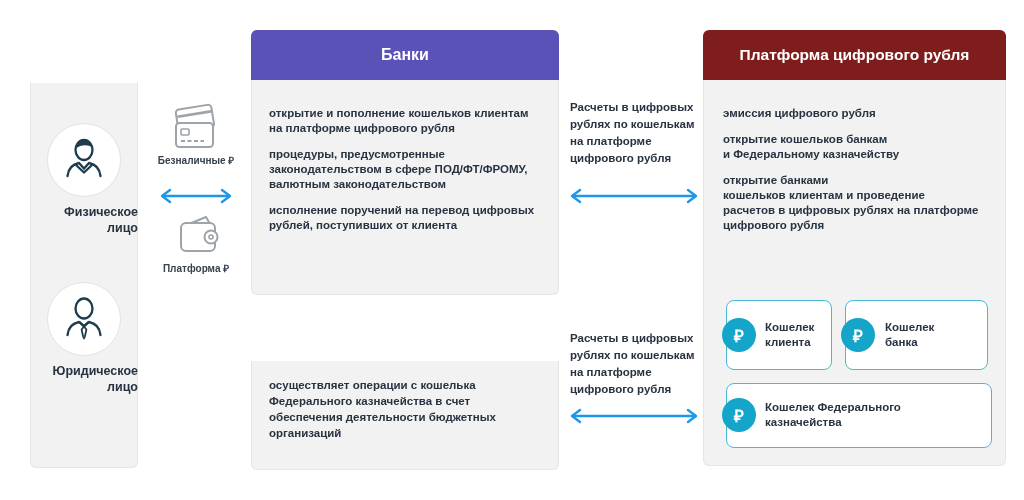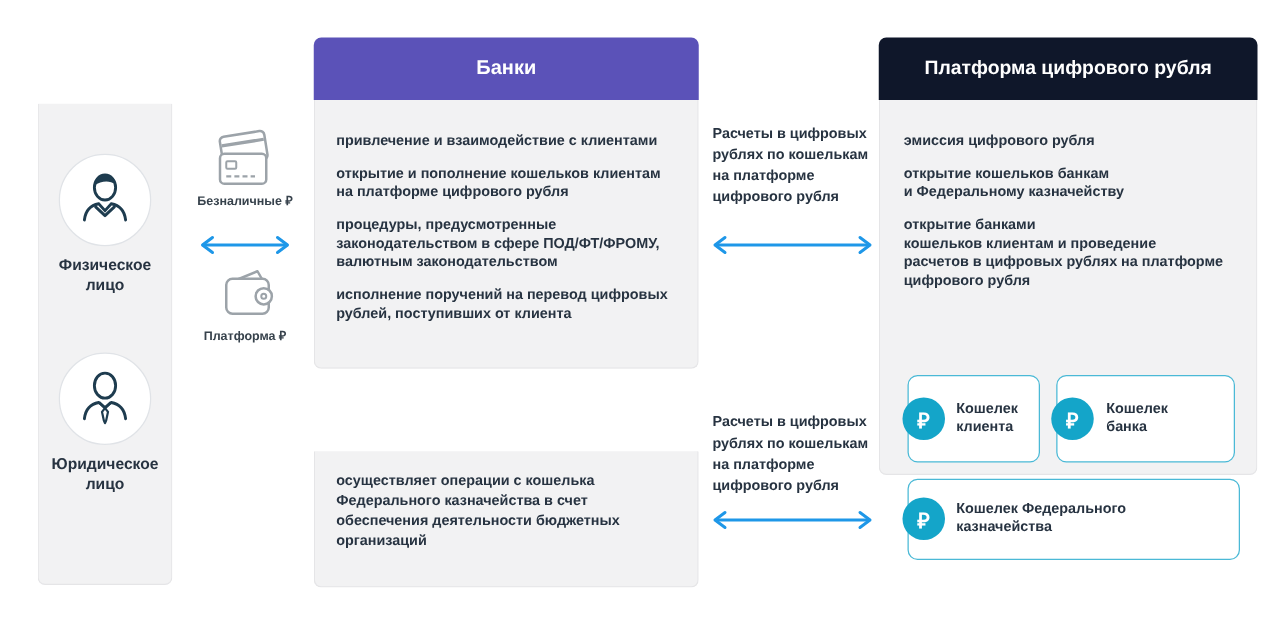--- a/index.html
+++ b/index.html
@@ -9,37 +9,37 @@
   }
   .abs { position:absolute; }
   .hdr {
     display:flex; align-items:center; justify-content:center;
     color:#ffffff; font-weight:700; border-radius:6px 6px 0 0; box-sizing:border-box;
     text-align:center;
   }
   .hdr-green  { background:#18A14C; font-size:16px; }
   .hdr-purple { background:#5B52B8; font-size:16px; }
   .hdr-orange { background:#F0894C; font-size:15.5px; }
-  .hdr-teal   { background:#0f172a; font-size:15.5px; }
+  .hdr-teal   { background:#7f1d1d; font-size:15.5px; }
   .panel {
     background:#F2F2F3; border:1px solid #E5E5E7; border-top:none;
     border-radius:0 0 6px 6px; box-sizing:border-box;
   }
   .pt {
     margin:0 0 11px 0; font-size:11.5px; font-weight:600; line-height:15px;
     color:#273341; white-space:pre-line;
   }
   .pt-lg { line-height:16px; }
   .avatar {
     width:74px; height:74px; border-radius:50%; background:#ffffff;
     border:1px solid #E0E3E7; box-sizing:border-box;
     display:flex; align-items:center; justify-content:center;
   }
   .avatar-label {
-    width:108px; text-align:center; font-size:12.5px; font-weight:700;
+    width:108px; text-align:right; font-size:12.5px; font-weight:700;
     line-height:16px; white-space:pre-line; color:#273341;
   }
   .icon-label {
     width:104px; text-align:center; font-size:10px; font-weight:600; color:#37424C;
   }
   .settle-label {
     width:134px; font-size:11.5px; font-weight:600; line-height:17px;
     white-space:pre-line; color:#273341;
   }
   .wallet-card {
@@ -112,21 +112,20 @@
       <path d="M13 12 L30 5 L34 12" fill="#ffffff" stroke="#9CA3A9" stroke-width="2" stroke-linejoin="round"></path>
       <rect x="5" y="11" width="34" height="28" rx="5" fill="#ffffff" stroke="#9CA3A9" stroke-width="2"></rect>
       <circle cx="35" cy="25" r="6.5" fill="#ffffff" stroke="#9CA3A9" stroke-width="2"></circle>
       <circle cx="35" cy="25" r="2" fill="none" stroke="#9CA3A9" stroke-width="1.6"></circle>
     </svg>
   </div>
   <div class="abs icon-label" style="left:144px; top:261px;">Платформа ₽</div>
 
   <div class="abs hdr hdr-purple" style="left:251px; top:30px; width:308px; height:50px;">Банки</div>
   <div class="abs panel" style="left:251px; top:80px; width:308px; height:215px; padding:26px 16px 0 17px;">
-    <p class="pt">привлечение и взаимодействие с клиентами</p>
     <p class="pt">открытие и пополнение кошельков клиентам
 на платформе цифрового рубля</p>
     <p class="pt">процедуры, предусмотренные
 законодательством в сфере ПОД/ФТ/ФРОМУ,
 валютным законодательством</p>
     <p class="pt">исполнение поручений на перевод цифровых
 рублей, поступивших от клиента</p>
   </div>
 
   <div class="abs panel" style="left:251px; top:361px; width:308px; height:109px; padding:16px 16px 0 17px;">
@@ -154,21 +153,21 @@
 цифрового рубля</div>
   <div class="abs" style="left:566px; top:407px;">
     <svg width="136" height="18" viewBox="0 0 136 18">
       <line x1="6" y1="9" x2="130" y2="9" stroke="#1E97E8" stroke-width="2.4"></line>
       <path d="M14 3 L6 9 L14 15" fill="none" stroke="#1E97E8" stroke-width="2.4" stroke-linecap="round" stroke-linejoin="round"></path>
       <path d="M122 3 L130 9 L122 15" fill="none" stroke="#1E97E8" stroke-width="2.4" stroke-linecap="round" stroke-linejoin="round"></path>
     </svg>
   </div>
 
   <div class="abs hdr hdr-teal" style="left:703px; top:30px; width:303px; height:50px;">Платформа цифрового рубля</div>
-  <div class="abs panel" style="left:703px; top:80px; width:303px; height:300px; padding:26px 16px 0 19px;">
+  <div class="abs panel" style="left:703px; top:80px; width:303px; height:386px; padding:26px 16px 0 19px;">
     <p class="pt">эмиссия цифрового рубля</p>
     <p class="pt">открытие кошельков банкам
 и Федеральному казначейству</p>
     <p class="pt">открытие банками
 кошельков клиентам и проведение
 расчетов в цифровых рублях на платформе
 цифрового рубля</p>
   </div>
 
   <div class="abs wallet-card" style="left:726px; top:300px; width:106px; height:70px;"></div>

